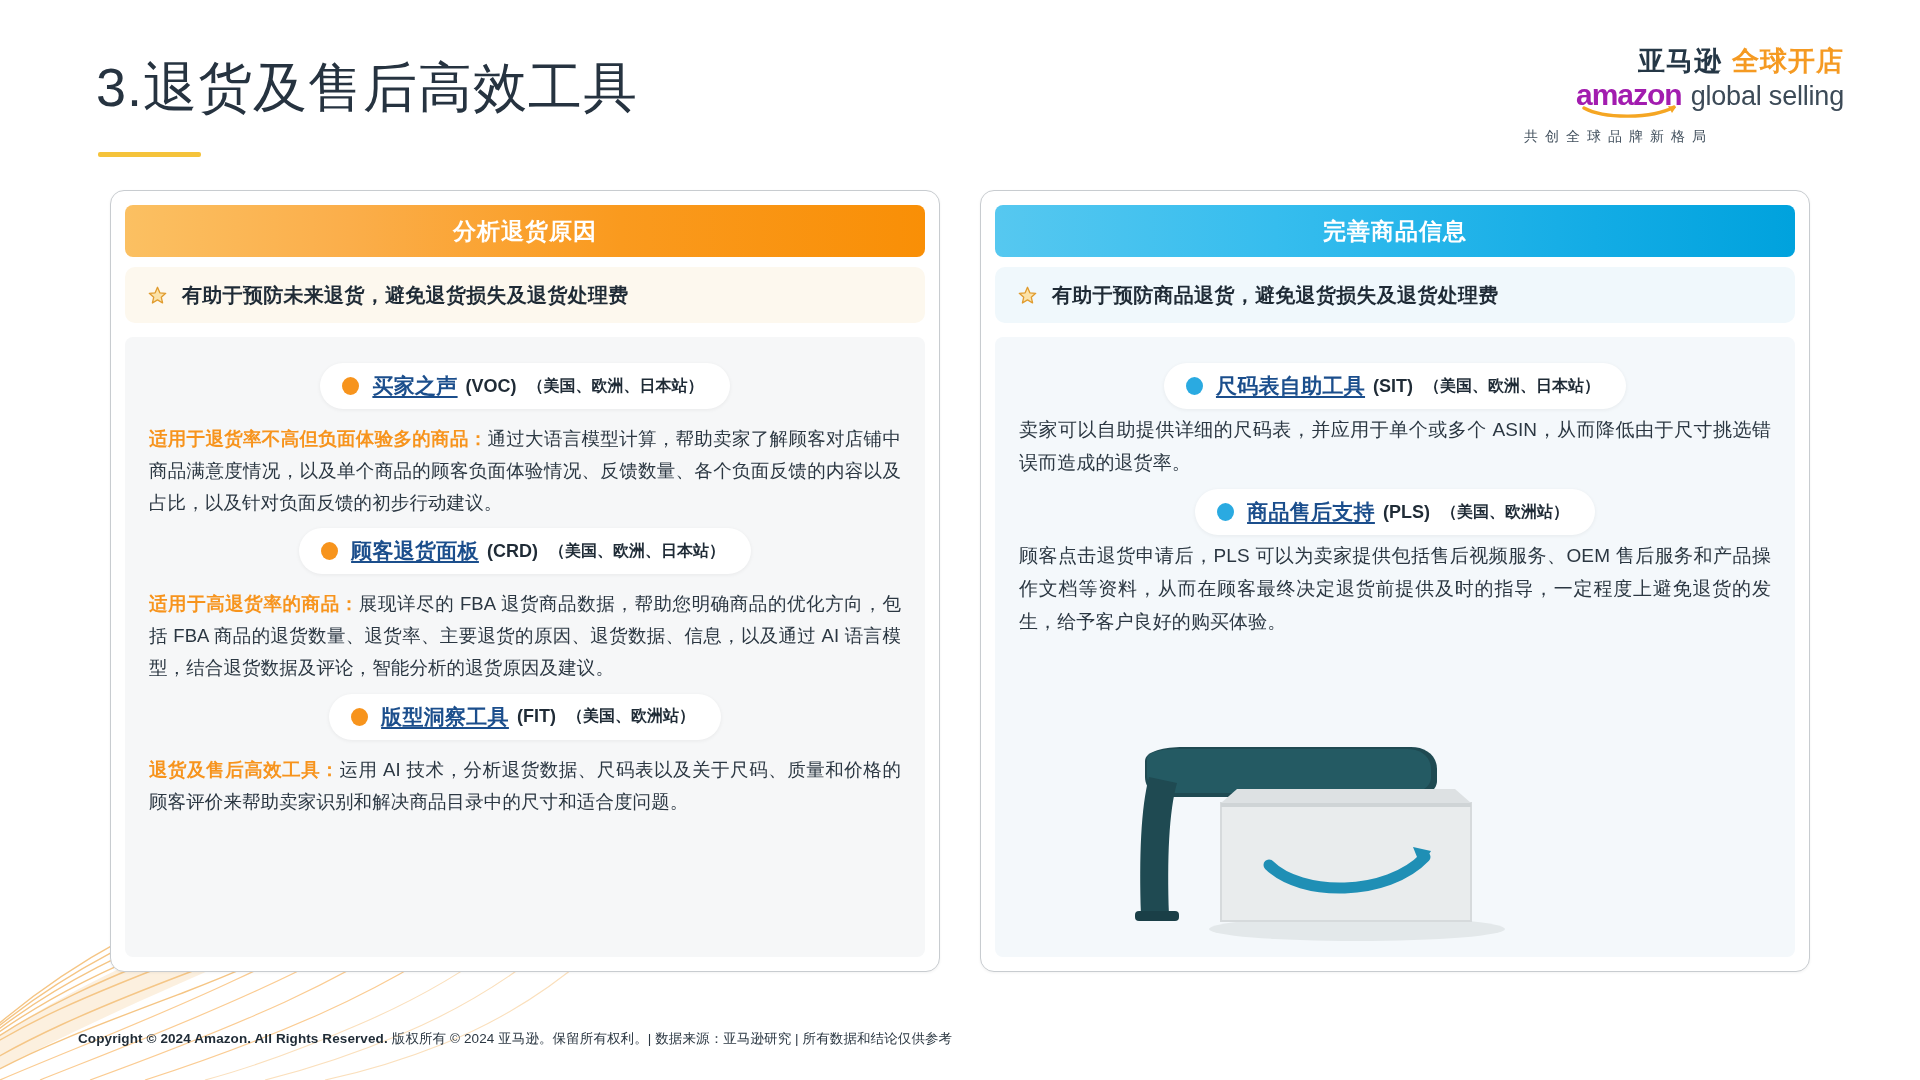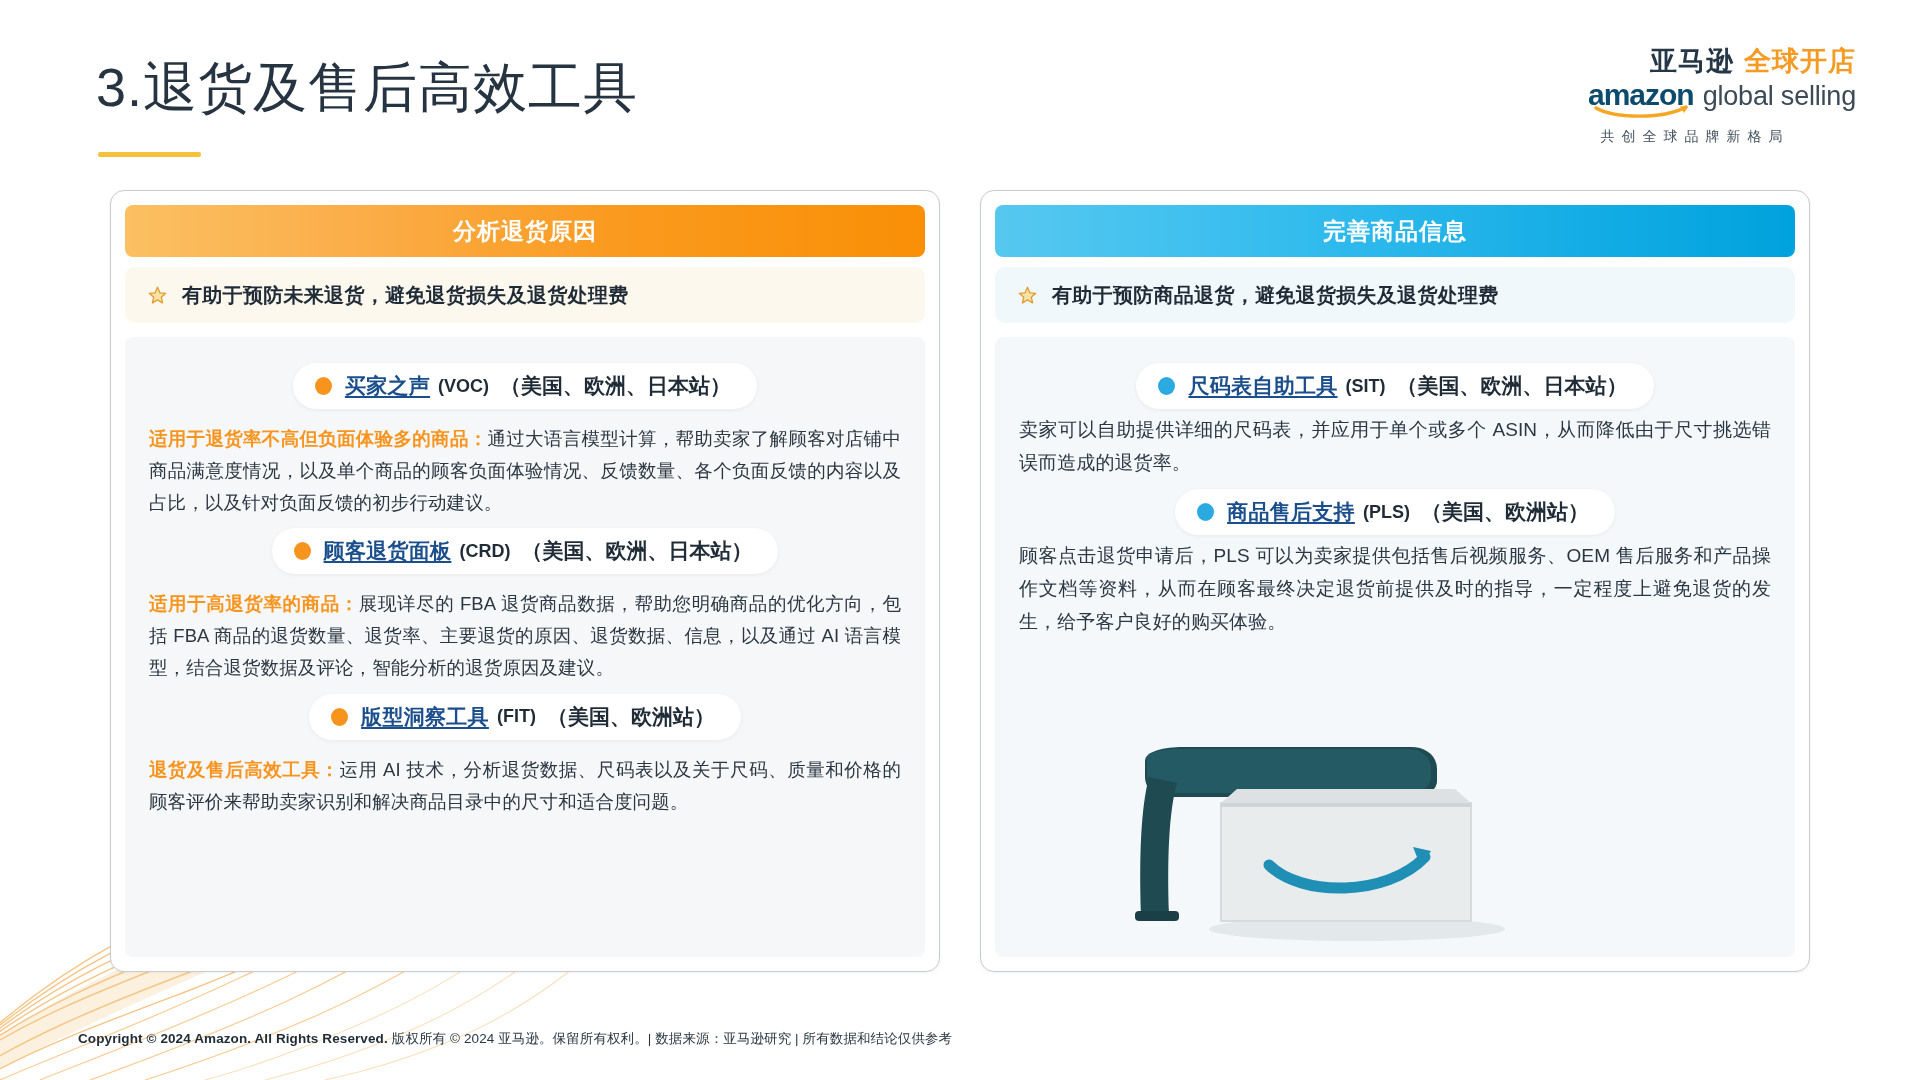--- a/index.html
+++ b/index.html
@@ -38,41 +38,41 @@
     position: absolute;
     left: 98px; top: 152px;
     width: 103px; height: 5px;
     background: #f5c33b;
     border-radius: 2px;
   }
 
   
   .logo-block {
     position: absolute;
-    right: 64px; top: 48px;
-    text-align: center;
+    right: 76px; top: 48px;
+    text-align: left;
     width: 320px;
   }
   .logo-row1 {
     display: flex; justify-content: flex-end; align-items: baseline;
     gap: 10px;
     font-size: 27px; font-weight: 700; letter-spacing: 1px;
     line-height: 1;
   }
   .logo-cn-dark { color: #253746; }
   .logo-cn-orange { color: #f59a22; }
   .logo-row2 {
     display: flex; justify-content: flex-end; align-items: baseline;
     gap: 9px;
     margin-top: 5px;
     line-height: 1;
   }
   .logo-amazon {
     position: relative;
-    font-size: 30px; font-weight: 700; color: #0c4a6e;
+    font-size: 30px; font-weight: 700; color: #a21caf;
     letter-spacing: -1px;
   }
   .logo-amazon .smile {
     position: absolute; left: 6px; bottom: -9px; width: 96px; height: 14px;
   }
   .logo-gs { font-size: 27px; font-weight: 400; color: #3c4a57; letter-spacing: -0.2px; }
   .logo-row3 {
     margin-top: 18px;
     font-size: 14px; color: #44525f; letter-spacing: 7px;
     padding-right: 2px;
@@ -150,21 +150,21 @@
   .tool-link {
     font-size: 21px; font-weight: 700; color: #1b4e8c;
     text-decoration: underline; text-underline-offset: 3px;
     letter-spacing: 0.3px; white-space: nowrap;
   }
   .tool-abbr {
     font-size: 18px; font-weight: 700; color: #1f2b36; white-space: nowrap;
     margin-left: -5px;
   }
   .tool-region {
-    font-size: 21px; font-weight: 700; color: #1f2b36; white-space: nowrap;
+    font-size: 16px; font-weight: 700; color: #1f2b36; white-space: nowrap;
     margin-left: -2px;
   }
 
   
   .desc {
     font-size: 18.5px;
     line-height: 1.72;
     color: #2b3742;
     text-align: justify;
     margin-top: 14px;

